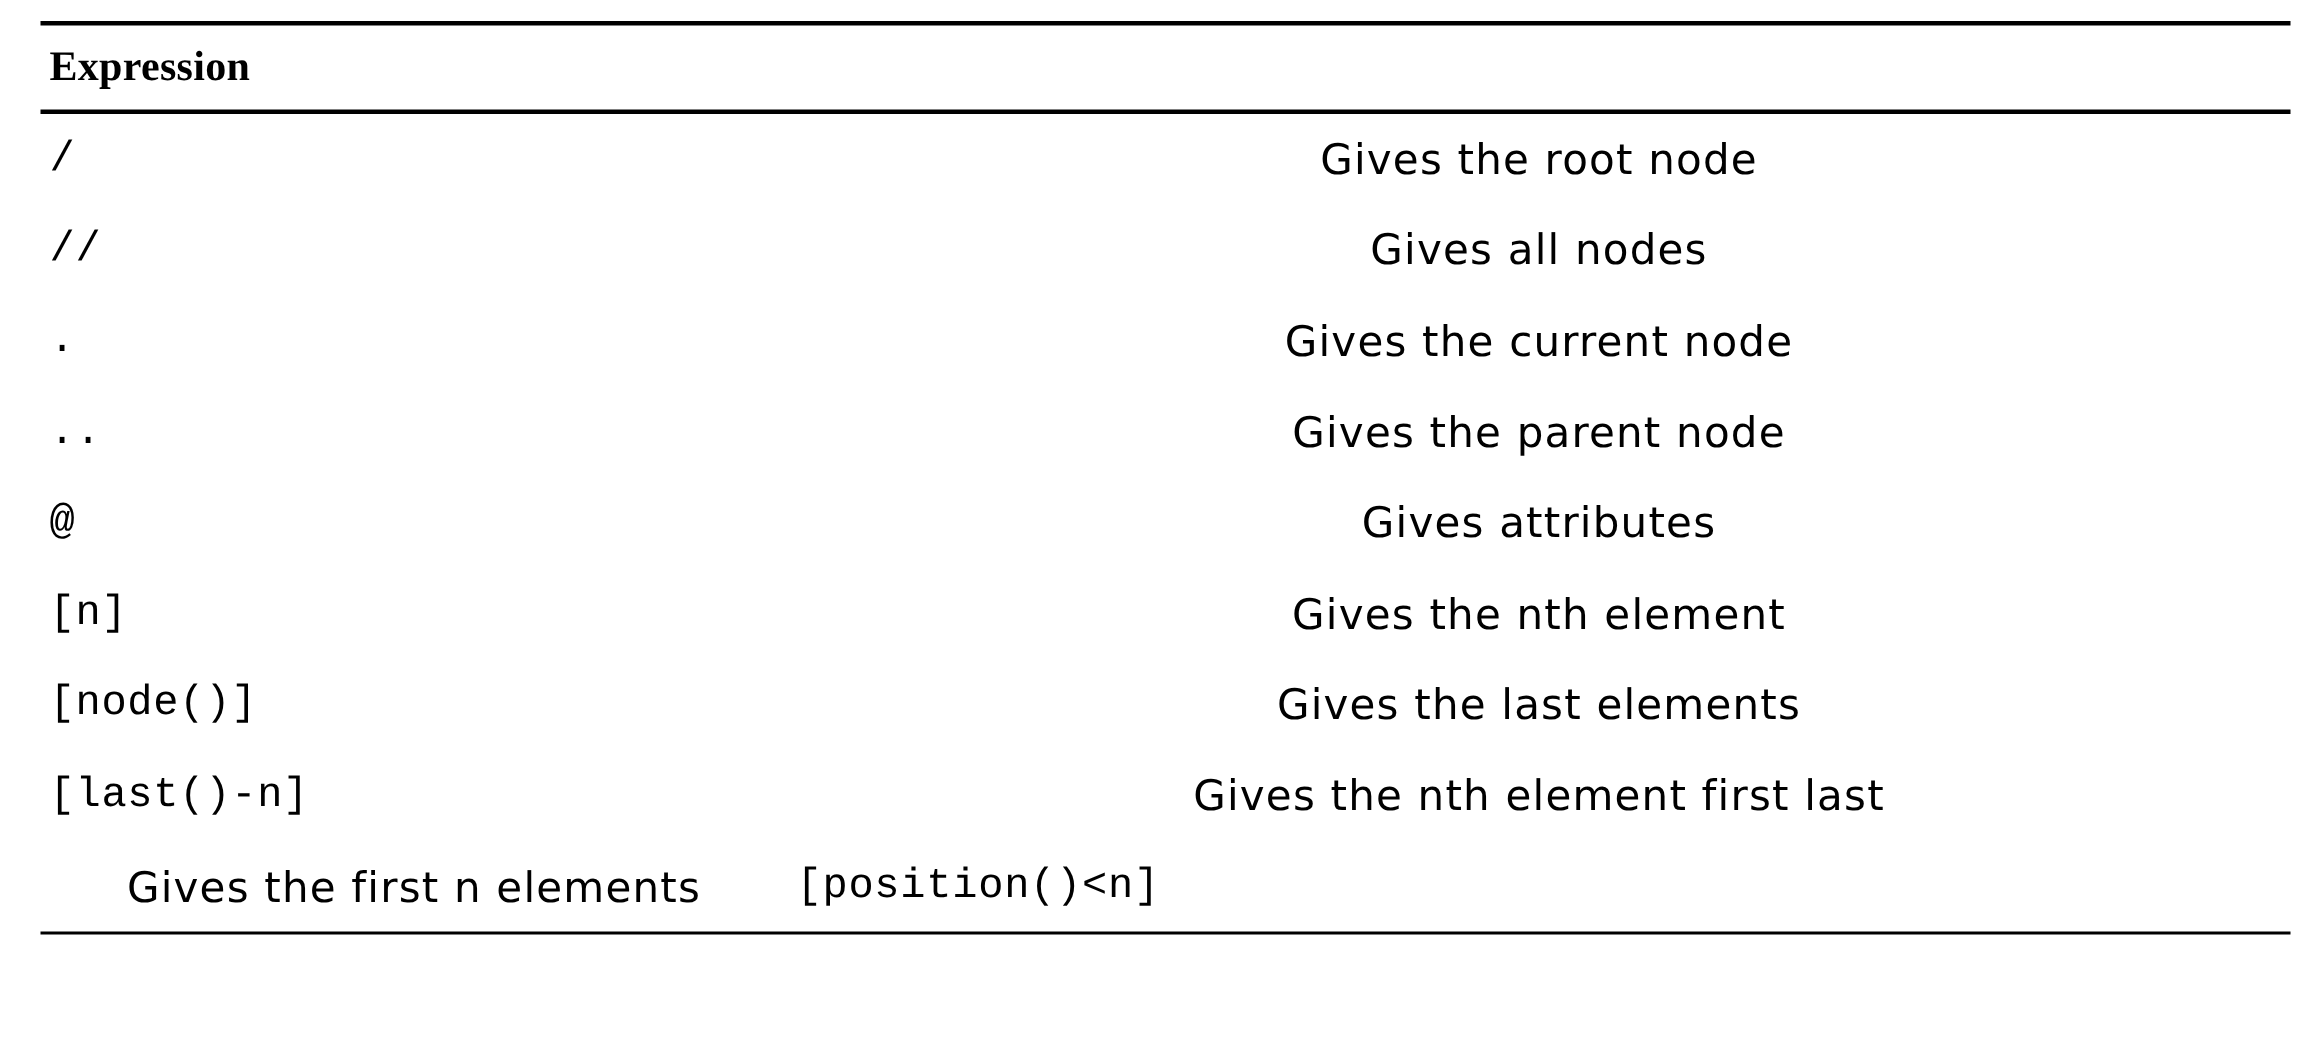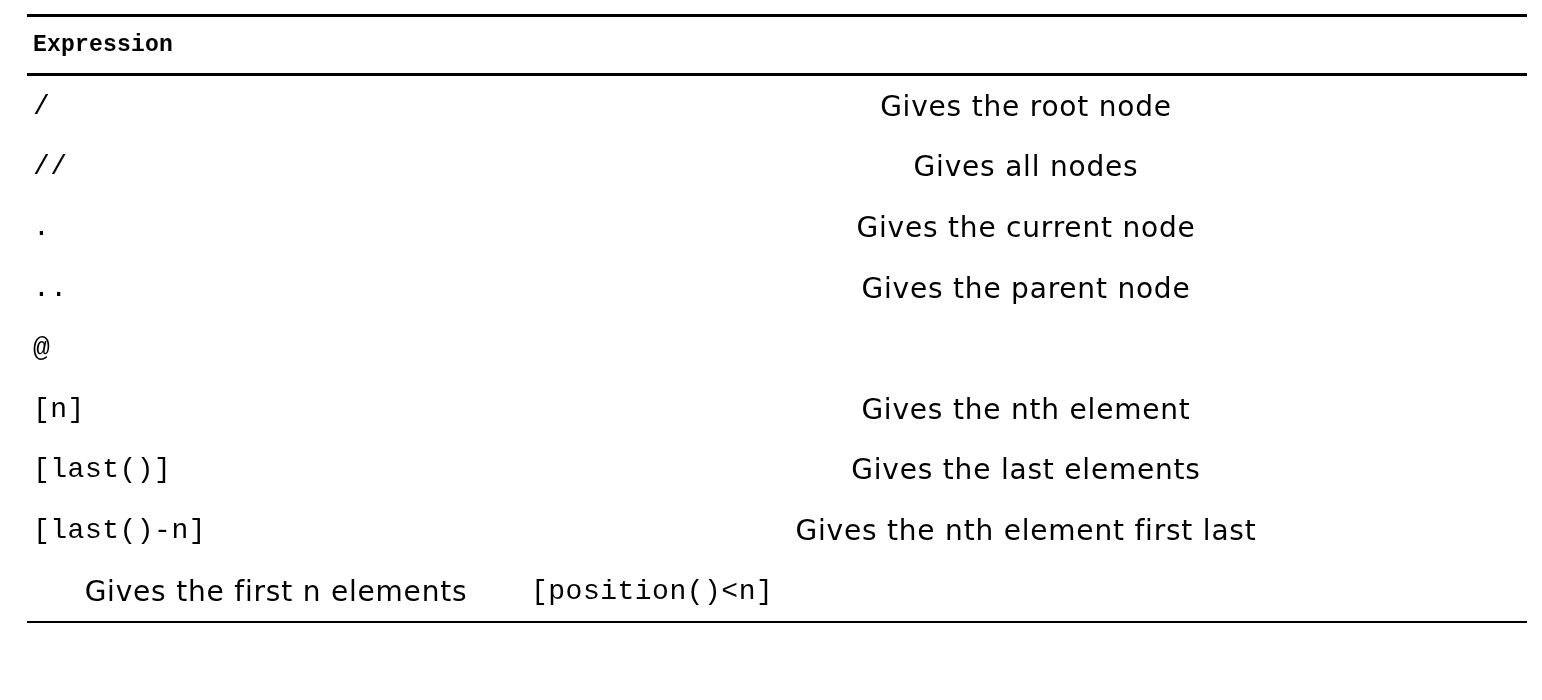--- a/index.html
+++ b/index.html
@@ -34,23 +34,23 @@
     border-bottom: 2px solid var(--ink);
   }
   .thead {
     display: grid;
     grid-template-columns: 498px 1fr;
     align-items: center;
     height: 59px;
     border-bottom: 3px solid var(--ink);
   }
   .th {
-    font-family: Liberation Mono, monospace;
+    font-family: Liberation Serif, serif;
     font-weight: 700;
-    font-size: 23px;
+    font-size: 28px;
     letter-spacing: 0.2px;
     padding-left: 6px;
     white-space: nowrap;
   }
   .th.desc-col { padding-left: 0; }
   .tbody { width: 100%; }
   .trow {
     display: grid;
     grid-template-columns: 498px 1fr;
     align-items: center;
@@ -94,29 +94,30 @@
     <div class="cell desc">Gives the current node</div>
   </div>
 
   <div class="trow">
     <div class="cell expr">..</div>
     <div class="cell desc">Gives the parent node</div>
   </div>
 
   <div class="trow">
     <div class="cell expr">@</div>
+    <div class="cell desc">Gives attributes</div>
   </div>
 
   <div class="trow">
     <div class="cell expr">[n]</div>
     <div class="cell desc">Gives the nth element</div>
   </div>
 
   <div class="trow">
-    <div class="cell expr">[last()]</div>
+    <div class="cell expr">[node()]</div>
     <div class="cell desc">Gives the last elements</div>
   </div>
 
   <div class="trow">
     <div class="cell expr">[last()-n]</div>
     <div class="cell desc">Gives the nth element first last</div>
   </div>
 
   <div class="trow">
     <div class="cell desc">Gives the first n elements</div>

